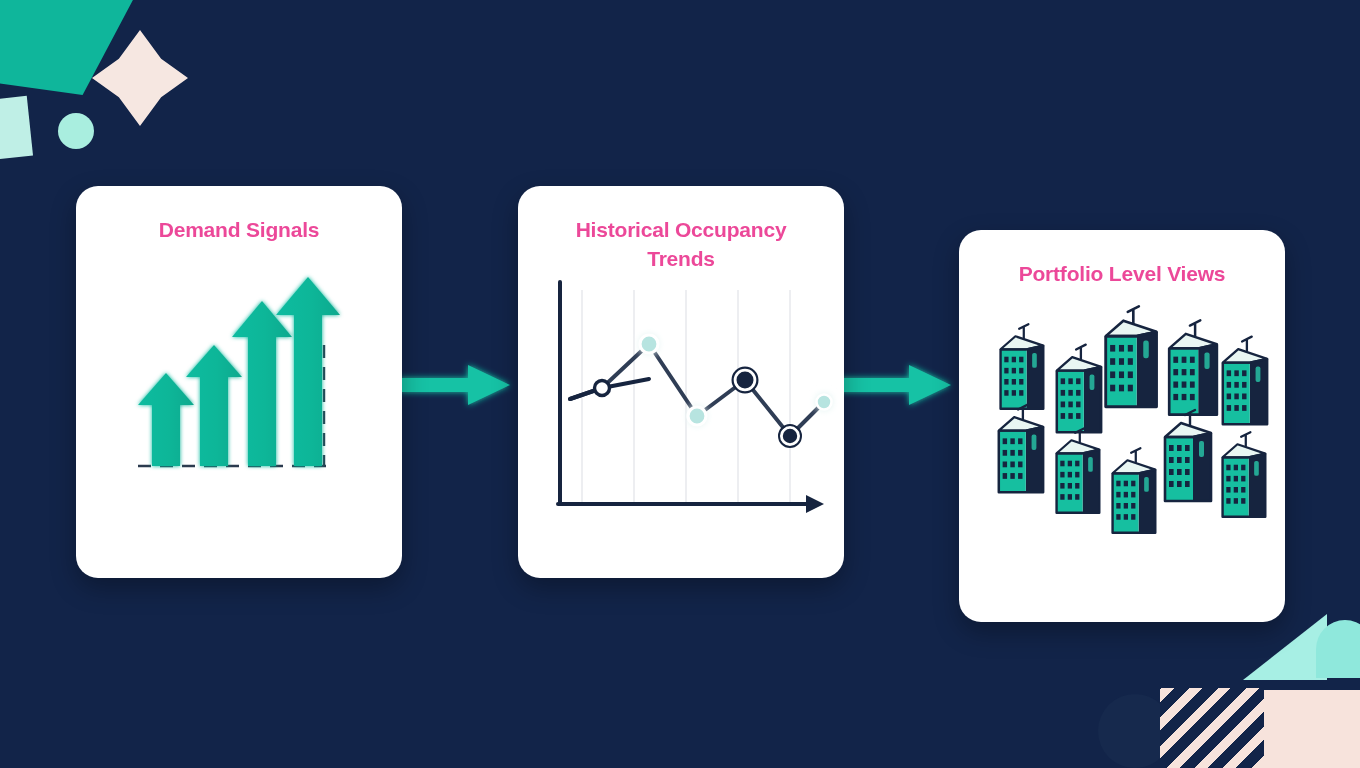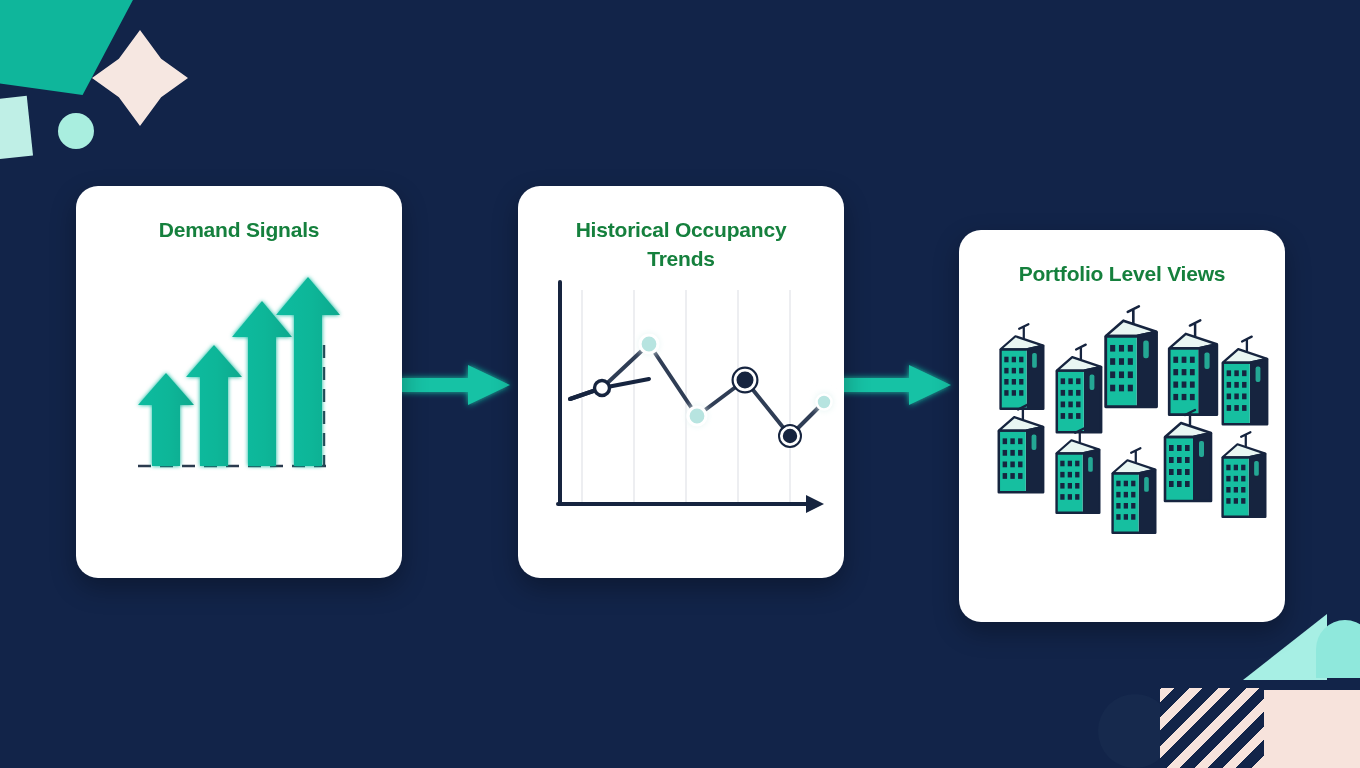--- a/index.html
+++ b/index.html
@@ -39,21 +39,21 @@
     background:#fff;border-radius:22px;
     box-shadow:0 10px 26px rgba(0,0,0,.30);
     display:flex;flex-direction:column;align-items:center;
   }
   #card-1{left:76px;}
   #card-2{left:518px;}
   #card-3{left:959px;margin-top:44px;}
 
   .card-title{
     margin-top:30px;width:270px;text-align:center;
-    font-size:21px;font-weight:700;line-height:1.38;color:#15803d;
+    font-size:21px;font-weight:700;line-height:1.38;color:#ec4899;
     letter-spacing:-.2px;
   }
   .card-art{flex:1;width:100%;position:relative;}
 
   
   .flow-arrow{position:absolute;top:362px;width:112px;height:46px;}
   #arrow-1{left:400px;}
   #arrow-2{left:841px;}
 
   

